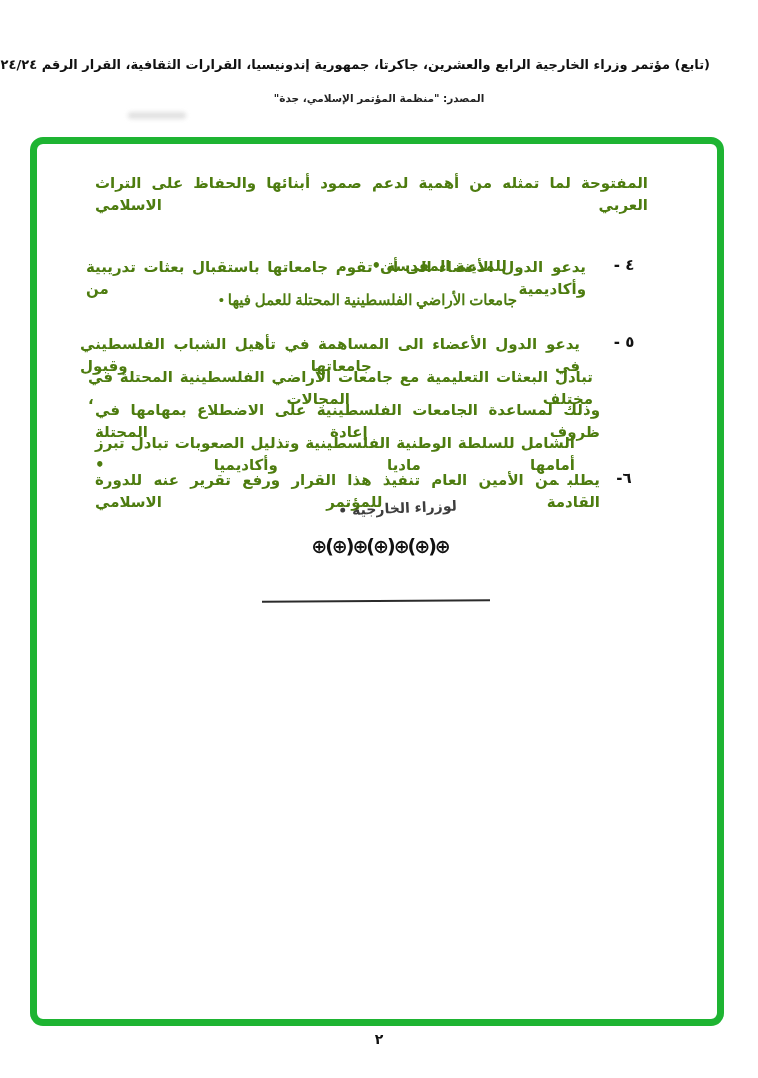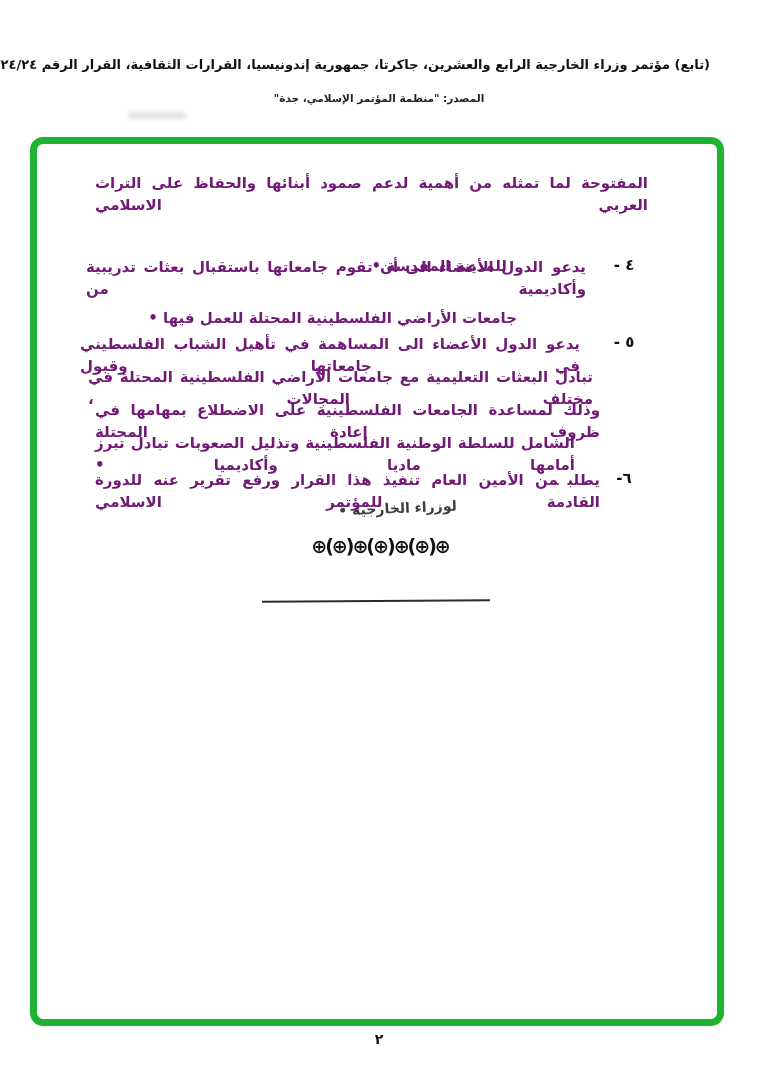--- a/index.html
+++ b/index.html
@@ -23,21 +23,21 @@
     left:128px;top:112px;width:58px;height:7px;background:#c9c9c9;
     filter:blur(2px);opacity:.55;border-radius:3px;
   }
   
   .green-frame{
     left:30px;top:137px;width:694px;height:889px;box-sizing:border-box;
     border:7px solid #1eb432;border-radius:13px;background:transparent;
   }
   
   .bodyline{
-    direction:rtl;font-size:15px;font-weight:bold;color:#701a75;
+    direction:rtl;font-size:15px;font-weight:bold;color:#4d7c0f;
     line-height:22px;white-space:nowrap;
   }
   .just{text-align:justify;text-align-last:justify;white-space:normal;}
   .right{text-align:right;}
   .item-num{
     direction:rtl;font-size:15px;font-weight:bold;color:#131313;
     text-align:center;
   }
   .kw{font-weight:bold;margin-left:9px;}
   .handwritten{
@@ -64,21 +64,21 @@
 <div class="abs source-line">المصدر: "منظمة المؤتمر الإسلامي، جدة"</div>
 <div class="abs smudge"></div>
 
 <div class="abs green-frame"></div>
 
 <div class="abs bodyline just" style="left:95px;top:172px;width:553px;">المفتوحة لما تمثله من أهمية لدعم صمود أبنائها والحفاظ على التراث العربي الاسلامي</div>
 <div class="abs bodyline right" style="left:95px;top:208px;width:412px;margin-top:47px;">للمدينة المقدسة •</div>
 
 <div class="abs item-num" style="left:600px;top:256px;width:48px;">٤ -</div>
 <div class="abs bodyline just" style="left:86px;top:256px;width:500px;"><span class="kw">يدعو</span><span>الدول الأعضاء الى أن تقوم جامعاتها باستقبال بعثات تدريبية وأكاديمية من</span></div>
-<div class="abs bodyline right" style="left:95px;top:307px;width:422px;">جامعات الأراضي الفلسطينية المحتلة للعمل فيها •</div>
+<div class="abs bodyline right" style="left:95px;top:289px;width:422px;font-family:Liberation Serif, serif;">جامعات الأراضي الفلسطينية المحتلة للعمل فيها •</div>
 
 <div class="abs item-num" style="left:600px;top:333px;width:48px;">٥ -</div>
 <div class="abs bodyline just" style="left:80px;top:333px;width:500px;"><span class="kw">يدعو</span><span>الدول الأعضاء الى المساهمة في تأهيل الشباب الفلسطيني في جامعاتها وقبول</span></div>
 <div class="abs bodyline just" style="left:88px;top:366px;width:505px;">تبادل البعثات التعليمية مع جامعات الأراضي الفلسطينية المحتلة في مختلف المجالات ،</div>
 <div class="abs bodyline just" style="left:95px;top:399px;width:505px;">وذلك لمساعدة الجامعات الفلسطينية على الاضطلاع بمهامها في ظروف إعادة المحتلة</div>
 <div class="abs bodyline just" style="left:95px;top:432px;width:480px;">الشامل للسلطة الوطنية الفلسطينية وتذليل الصعوبات تبادل تبرز أمامها ماديا وأكاديميا •</div>
 
 <div class="abs item-num" style="left:600px;top:469px;width:48px;">٦-</div>
 <div class="abs bodyline just" style="left:95px;top:469px;width:505px;"><span class="kw">يطلب</span><span>من الأمين العام تنفيذ هذا القرار ورفع تقرير عنه للدورة القادمة للمؤتمر الاسلامي</span></div>
 <div class="abs handwritten" style="left:315px;top:500px;width:165px;">لوزراء الخارجية •</div>

